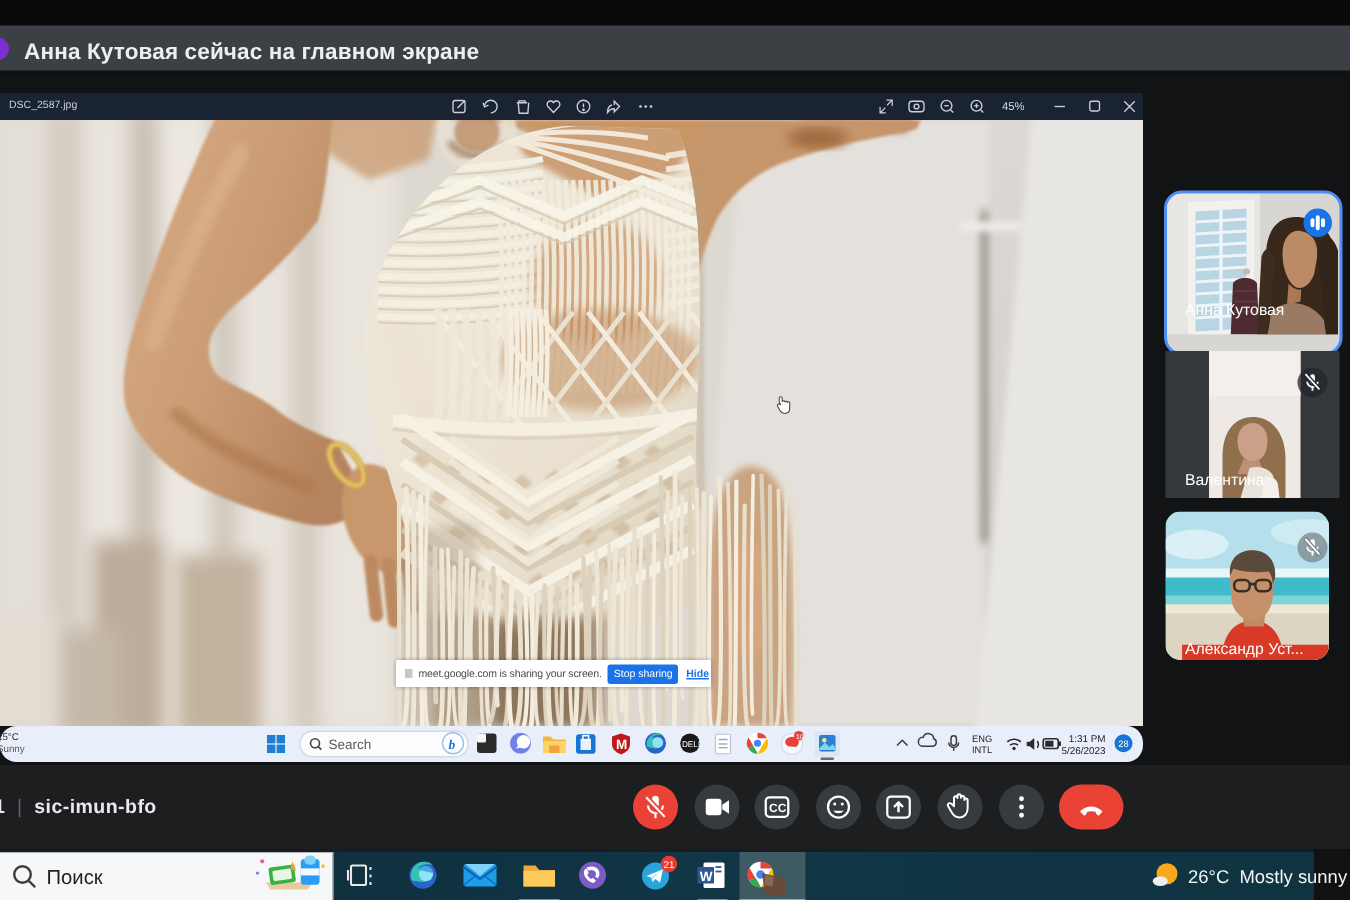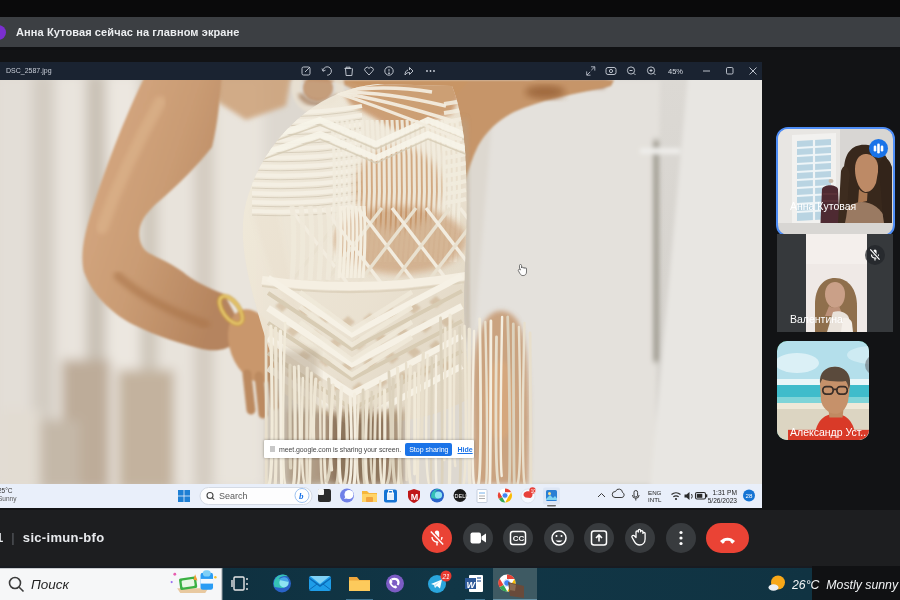--- a/index.html
+++ b/index.html
@@ -6,21 +6,21 @@
   body{width:900px;height:600px;background:#101113;overflow:hidden;font-family:"Liberation Sans",sans-serif;position:relative;}
   .abs{position:absolute;}
 </style>
 </head>
 <body>
 
 <div class="abs" style="left:0;top:0;width:900px;height:17px;background:#0a0a0b;"></div>
 
 <div class="abs" style="left:0;top:17px;width:900px;height:30px;background:#3c3f43;"></div>
 <div class="abs" style="left:-9px;top:25px;width:15px;height:15px;border-radius:50%;background:#7b2fd0;"></div>
-<div class="abs" style="left:16px;top:26px;font-size:11px;font-weight:bold;color:#eceef0;letter-spacing:0.1px;">Анна Кутовая сейчас на главном экране</div>
+<div class="abs" style="left:16px;top:26px;font-size:15px;font-weight:bold;color:#eceef0;letter-spacing:0.1px;">Анна Кутовая сейчас на главном экране</div>
 
 <div class="abs" style="left:0;top:50px;width:900px;height:460px;background:#121315;"></div>
 
 <div class="abs" style="left:0;top:62px;width:762px;height:18px;background:#1a2331;"></div>
 <div class="abs" style="left:6px;top:67px;font-size:7px;color:#c9ced8;">DSC_2587.jpg</div>
 <div class="abs" id="titlebar-icons" style="left:0;top:62px;width:762px;height:18px;">
 <svg width="762" height="18" viewBox="0 0 762 18" xmlns="http://www.w3.org/2000/svg" fill="none" stroke="#ccd1da" stroke-width="0.9">
 
   <rect x="302" y="5" width="8" height="8" rx="1.5"></rect>
       <line x1="305" y1="10" x2="310" y2="5"></line>
@@ -378,21 +378,21 @@
 </svg>
 </div>
 
 <div class="abs" style="left:264px;top:440px;width:210px;height:18px;background:#ffffff;border-radius:1px;box-shadow:0 0 3px rgba(0,0,0,.35);display:flex;align-items:center;">
   <div style="width:5px;height:6px;background:#c8c8c8;margin-left:6px;flex:none;"></div>
   <div style="font-size:7px;color:#4a4a4a;margin-left:4px;white-space:nowrap;letter-spacing:-0.1px;">meet.google.com is sharing your screen.</div>
   <div style="margin-left:4px;background:#1a73e8;color:#fff;font-size:7px;border-radius:2px;padding:3px 4px;white-space:nowrap;flex:none;">Stop sharing</div>
   <div style="margin-left:5px;font-size:7px;color:#1a73e8;text-decoration:underline;font-weight:bold;flex:none;">Hide</div>
 </div>
 
-<div class="abs" id="win11bar" style="left:0;top:484px;width:762px;height:24px;background:#e9effa;">
+<div class="abs" id="win11bar" style="left:0;top:484px;width:762px;height:24px;background:#e9effa;border-radius:11px;">
 <svg width="762" height="24" viewBox="0 0 762 24" xmlns="http://www.w3.org/2000/svg">
   <text x="-2" y="9" font-size="6.5" fill="#333" font-family="Liberation Sans">25°C</text>
   <text x="-2" y="17" font-size="6.5" fill="#555" font-family="Liberation Sans">Sunny</text>
 
   <g fill="#1e7fd4">
         <rect x="178" y="6" width="5.6" height="5.6"></rect>
         <rect x="184.4" y="6" width="5.6" height="5.6"></rect>
         <rect x="178" y="12.4" width="5.6" height="5.6"></rect>
         <rect x="184.4" y="12.4" width="5.6" height="5.6"></rect>
       </g>
@@ -521,21 +521,21 @@
   <g stroke="#fff" stroke-width="1.2" fill="none">
     <rect x="96.4" y="15.5" width="3.2" height="6.5" rx="1.6" fill="#fff" stroke="none"></rect>
     <path d="M94.5 20.5 a3.5 3.5 0 0 0 7 0"></path>
         <line x1="98" y1="24" x2="98" y2="26.5"></line>
     <line x1="93" y1="15" x2="103" y2="26" stroke="#23262a" stroke-width="2.8"></line>
     <line x1="93.3" y1="15.4" x2="102.6" y2="25.6" stroke="#fff" stroke-width="1.2"></line>
   </g>
   <text x="13" y="89" font-size="10.5" fill="#fff" font-family="Liberation Sans">Валентина</text>
 </svg>
 </div>
-<div class="abs" id="tile3" style="left:777px;top:341px;width:92px;height:99px;border-radius:10px;overflow:hidden;background:#15803d;">
+<div class="abs" id="tile3" style="left:777px;top:341px;width:109px;height:99px;border-radius:10px;overflow:hidden;background:#15803d;">
 <svg width="116" height="99" viewBox="0 0 116 99" xmlns="http://www.w3.org/2000/svg">
   <rect width="116" height="99" fill="#b4dfeb"></rect>
   <ellipse cx="20" cy="22" rx="22" ry="10" fill="#dff2f7" opacity="0.9"></ellipse>
   <ellipse cx="95" cy="14" rx="25" ry="9" fill="#d4eef5" opacity="0.8"></ellipse>
   <rect x="0" y="38" width="116" height="8" fill="#e8f6f8"></rect>
   <rect x="0" y="44" width="116" height="14" fill="#3fbccb"></rect>
   <rect x="0" y="56" width="116" height="8" fill="#7fd4d8"></rect>
   <rect x="0" y="62" width="116" height="37" fill="#dcd5c2"></rect>
   <rect x="0" y="62" width="116" height="6" fill="#eee8d8"></rect>
 
@@ -603,21 +603,21 @@
   <circle cx="657" cy="28" r="15" fill="#383b3e"></circle>
   <circle cx="657" cy="22.5" r="1.6" fill="#fff"></circle>
       <circle cx="657" cy="28" r="1.6" fill="#fff"></circle>
       <circle cx="657" cy="33.5" r="1.6" fill="#fff"></circle>
 
   <rect x="682" y="13" width="43" height="30" rx="15" fill="#ea4335"></rect>
   <path d="M696 31 c4.5-4.5 10.5-4.5 15 0 l-2.6 2.8 c-1-0.6-2-1.4-2-2.6 c-1.8-0.6-3.8-0.6-5.6 0 c0 1.2-1 2-2 2.6 Z" fill="#fff"></path>
 </svg>
 </div>
 
-<div class="abs" id="win10bar" style="left:0;top:566px;width:812px;height:34px;background:linear-gradient(90deg,#0d2c3a 0%,#113646 55%,#103342 100%);border-top:2px solid #181b21;box-sizing:border-box;font-style:italic;">
+<div class="abs" id="win10bar" style="left:0;top:566px;width:876px;height:34px;background:linear-gradient(90deg,#0d2c3a 0%,#113646 55%,#103342 100%);border-top:2px solid #181b21;box-sizing:border-box;">
 <svg width="900" height="34" viewBox="0 0 900 34" xmlns="http://www.w3.org/2000/svg">
 
   <rect x="-2" y="0" width="224" height="34" fill="#f6f7f8" stroke="#9aa0a6" stroke-width="1"></rect>
   <circle cx="15" cy="15" r="5.5" fill="none" stroke="#3c3c3c" stroke-width="1.6"></circle>
       <line x1="19.2" y1="19.2" x2="23.5" y2="23.5" stroke="#3c3c3c" stroke-width="1.6"></line>
   <text x="31" y="21" font-size="13.5" fill="#1f1f1f" font-family="Liberation Sans">Поиск</text>
 
   <g transform="translate(50,0) scale(0.78)">
     <path d="M163 26 h40 l-4 6 h-32 Z" fill="#e8c9a0"></path>
     <rect x="166" y="12" width="22" height="15" rx="2" fill="#3bb143" transform="rotate(-8 177 19)"></rect>

